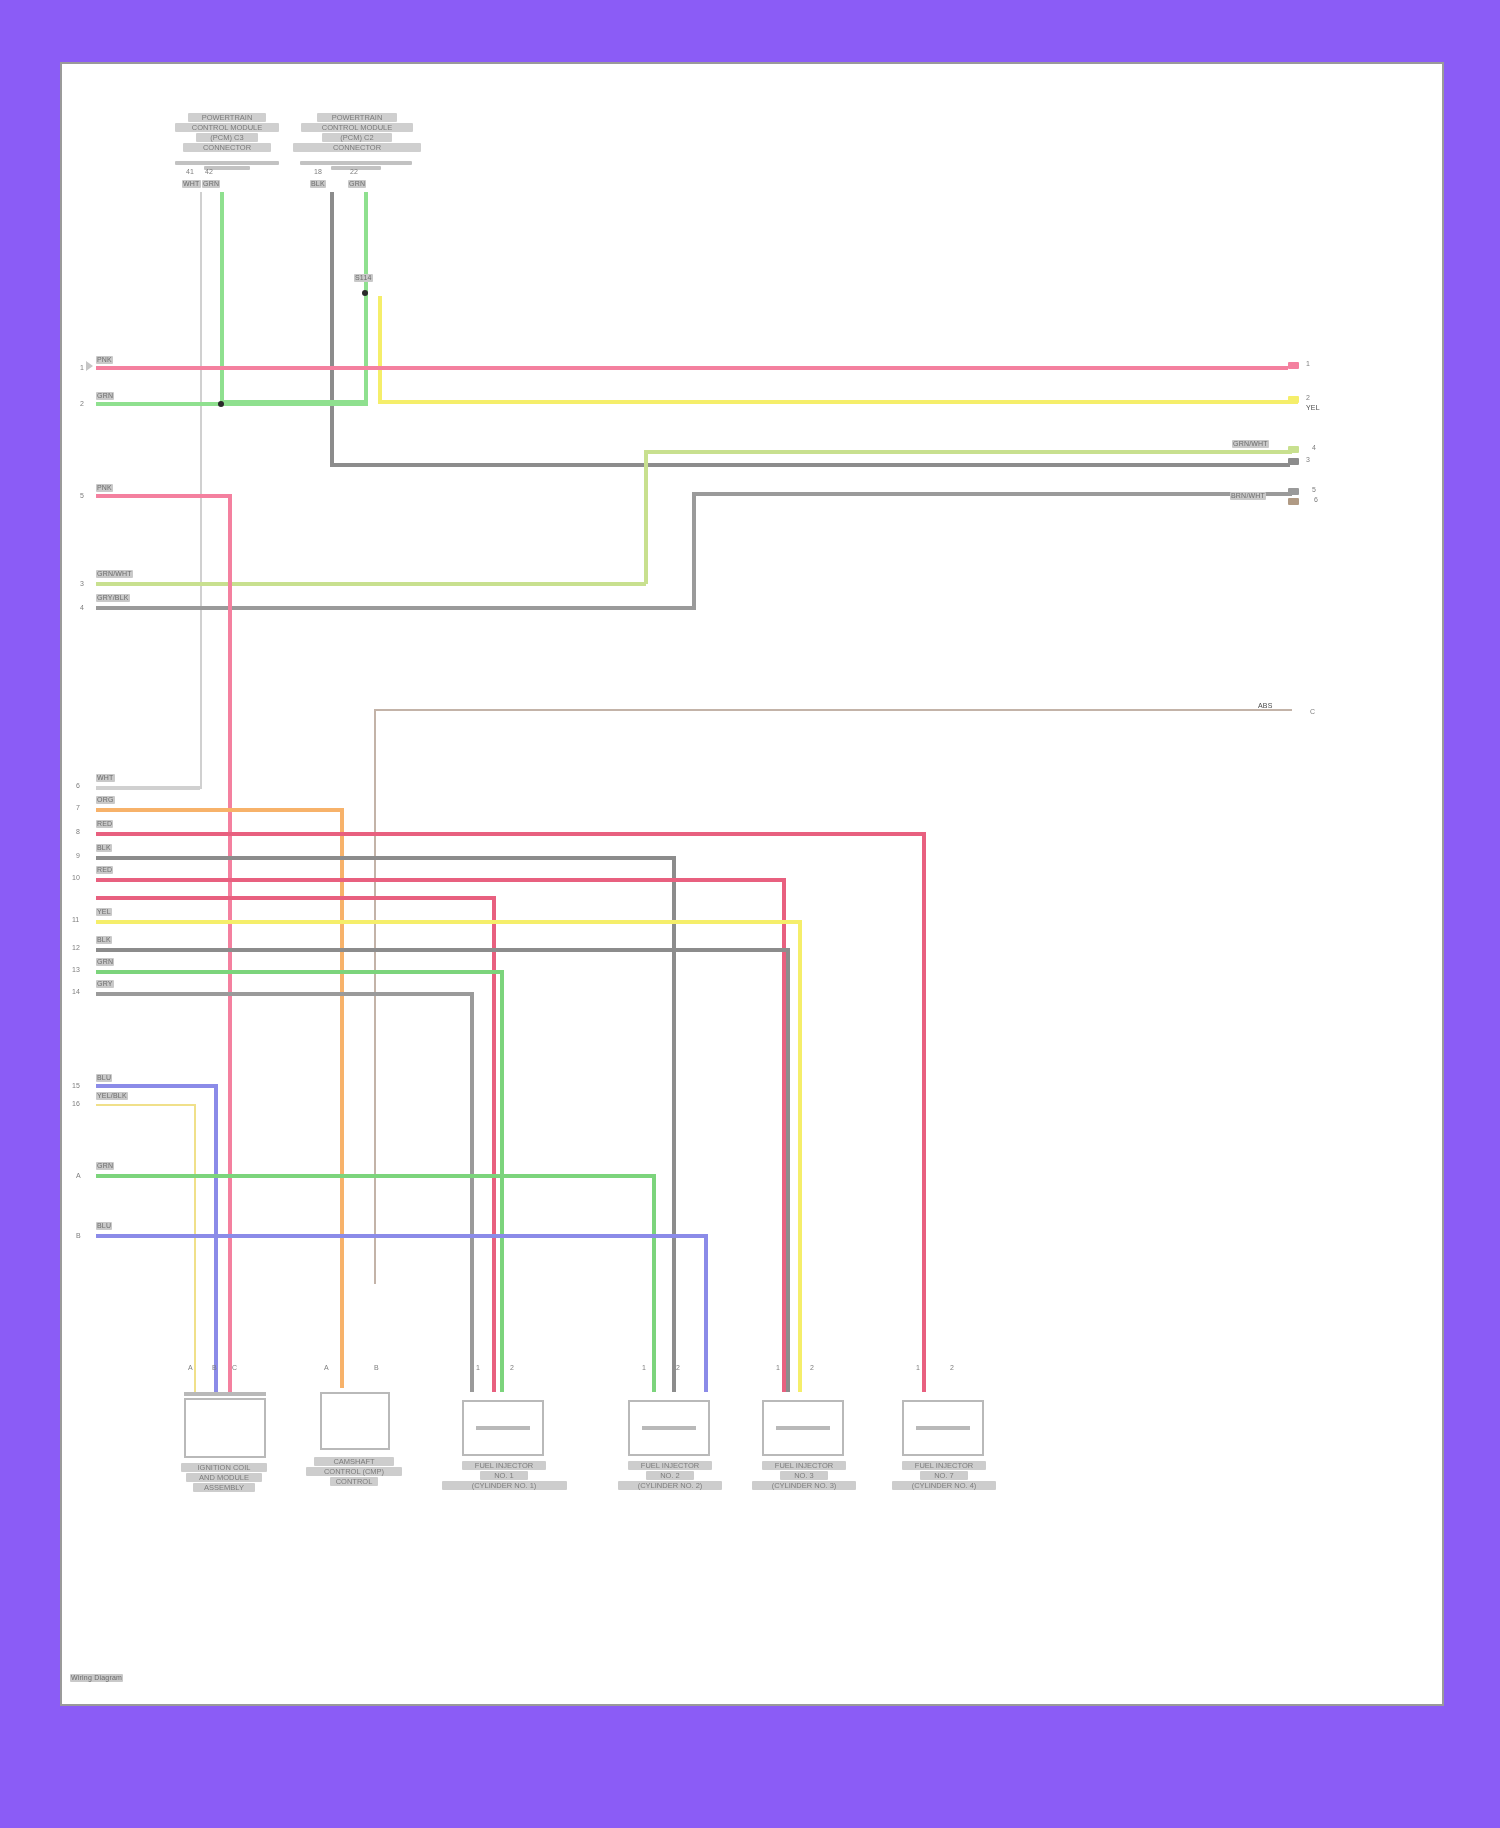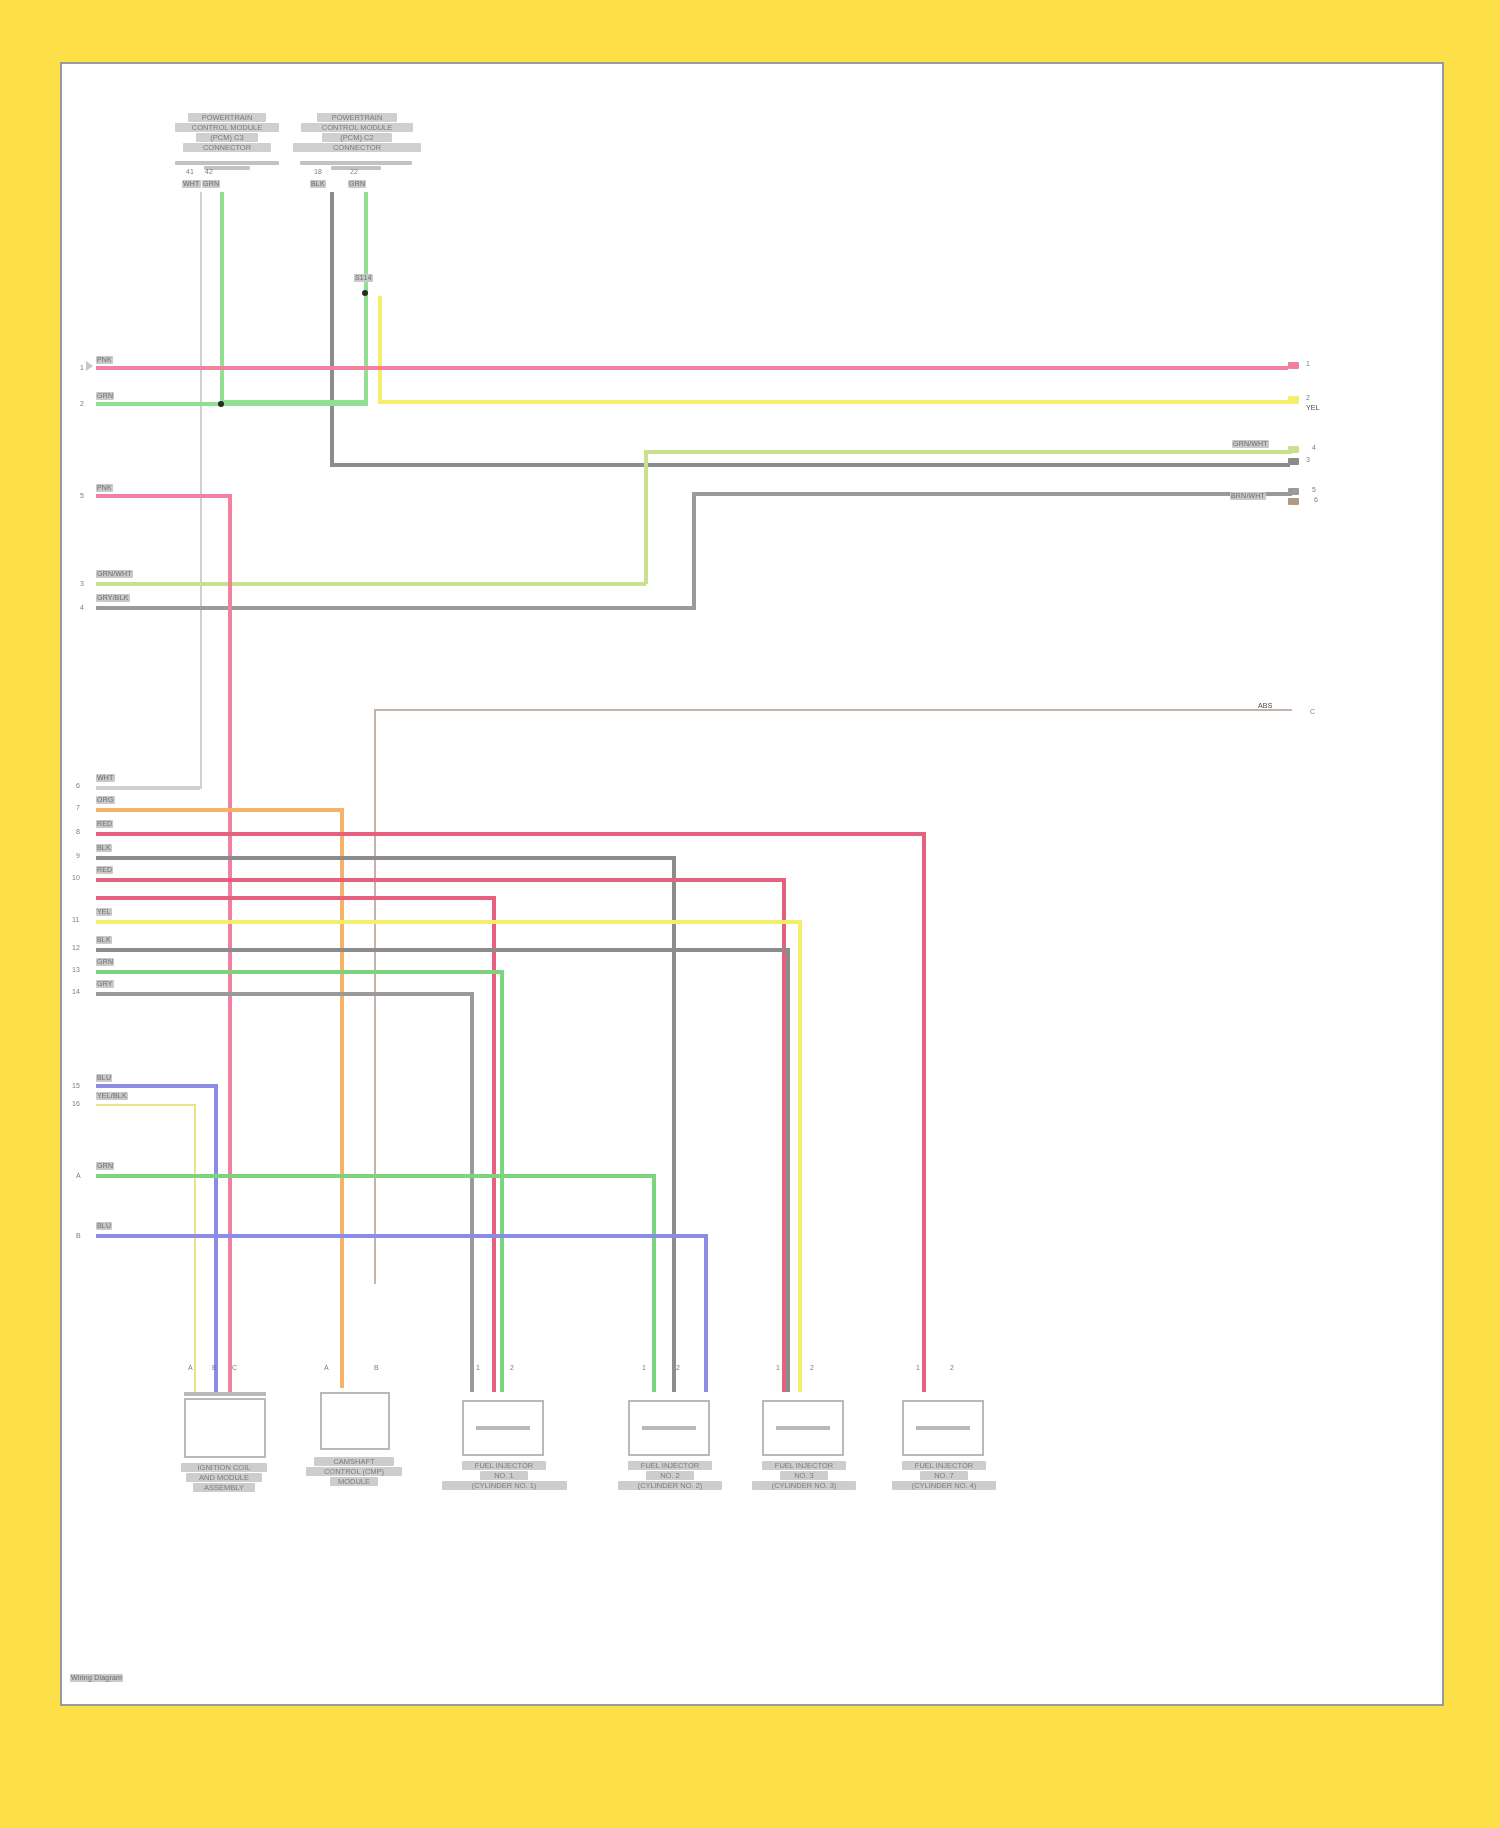--- a/index.html
+++ b/index.html
@@ -1,17 +1,17 @@
 <!DOCTYPE html>
 <html><head>
 <meta charset="utf-8">
 <style>
   html,body{margin:0;padding:0;background:#ffffff;}
   body{font-family:"Liberation Sans",sans-serif;}
-  #page{position:relative;width:1500px;height:1828px;background:#fde047;overflow:hidden;}
+  #page{position:relative;width:1500px;height:1828px;background:#8b5cf6;overflow:hidden;}
   #frame{position:absolute;left:60px;top:62px;width:1380px;height:1640px;border:2px solid #9a9a9a;background:#fff;}
   .wire{position:absolute;}
   .h{height:4px;}
   .v{width:4px;}
   .thin{height:2px;}
   .vthin{width:2px;}
   .lbl{position:absolute;font-size:7px;color:#4a4a4a;letter-spacing:.2px;white-space:nowrap;line-height:8px;}
   .lbl.blk{background:#c9c9c9;color:#6d6d6d;padding:0 1px;border-radius:1px;}
   .pin{position:absolute;font-size:7px;color:#7d7d7d;}
   .conn{position:absolute;text-align:center;font-size:7.5px;color:#6e6e6e;line-height:9px;}
@@ -209,21 +209,21 @@
       <span class="band" style="width:76px;">AND MODULE</span>
       <span class="band" style="width:62px;">ASSEMBLY</span>
     </div>
 
     <div class="compbox" style="left:258px;top:1328px;width:70px;height:58px;"></div>
     <span class="pin" style="left:262px;top:1300px;">A</span>
     <span class="pin" style="left:312px;top:1300px;">B</span>
     <div class="cap" style="left:212px;top:1392px;">
       <span class="band" style="width:80px;">CAMSHAFT</span>
       <span class="band" style="width:96px;">CONTROL (CMP)</span>
-      <span class="band" style="width:48px;">MODULE</span>
+      <span class="band" style="width:48px;">CONTROL</span>
     </div>
 
     <div class="compbox" style="left:400px;top:1336px;width:82px;height:56px;"></div>
     <div class="wire h" style="left:414px;top:1362px;width:54px;background:#b9b9b9;"></div>
     <span class="pin" style="left:414px;top:1300px;">1</span>
     <span class="pin" style="left:448px;top:1300px;">2</span>
     <div class="cap" style="left:362px;top:1396px;">
       <span class="band" style="width:84px;">FUEL INJECTOR</span>
       <span class="band" style="width:48px;">NO. 1</span>
       <span class="band" style="width:125px;">(CYLINDER NO. 1)</span>

